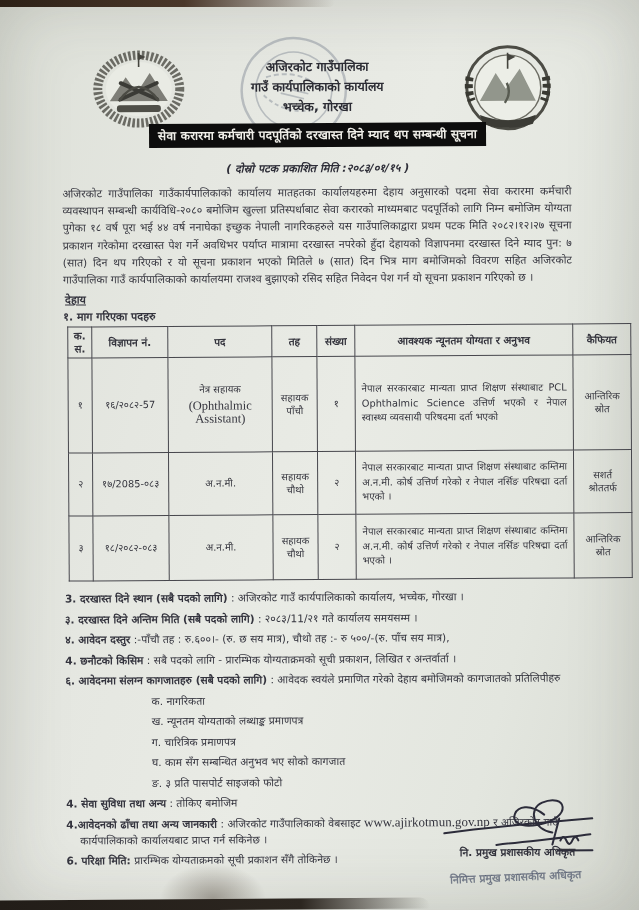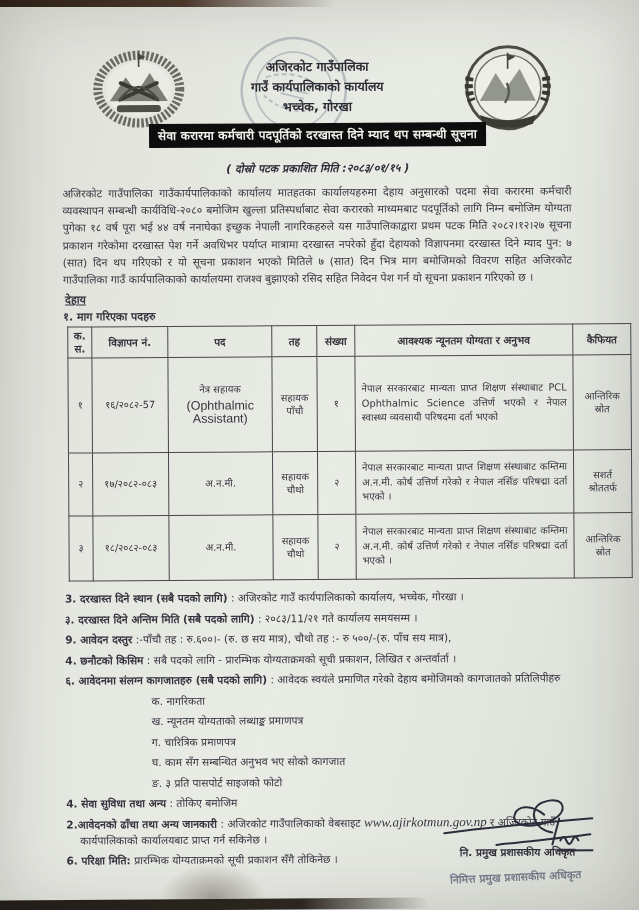--- a/index.html
+++ b/index.html
@@ -57,29 +57,29 @@
   .dehaya{margin:3px 0 2px 66px;font-weight:bold;text-decoration:underline;font-size:11px;}
   .sec1{margin:2px 0 3px 64px;font-weight:bold;font-size:11px;}
   table{
     border-collapse:collapse;margin-left:68px;table-layout:fixed;
     font-size:9.8px;color:#34343d;
   }
   th,td{border:1.2px solid #47474d;padding:2px 4px;vertical-align:middle;overflow:hidden;}
   th{font-size:10.3px;font-weight:bold;text-align:center;white-space:pre-line;line-height:13px;}
   td{text-align:center;line-height:13.5px;}
   td.qual{text-align:justify;padding:3px 6px;line-height:14.5px;}
-  .post-en{font-size:12.5px;font-family:Liberation Sans, sans-serif;display:block;margin-top:3px;}
+  .post-en{font-size:12.5px;font-family:Liberation Serif, serif;display:block;margin-top:3px;}
   tr.r1 td{height:88px;}
   tr.r2 td{height:56px;}
   tr.r3 td{height:58px;}
   
   .items{margin:9px 30px 0 64px;font-size:10.6px;line-height:16px;}
   .item{padding-left:14px;text-indent:-14px;margin-bottom:4.5px;}
   .item .b{font-weight:bold;}
-  .url{font-size:13px;font-family:"Liberation Serif","DejaVu Serif",serif;font-style:italic;}
+  .url{font-size:13px;font-family:"Liberation Serif","DejaVu Serif",serif;}
   .sublist{margin:1px 0 4px 86px;}
   .sublist div{margin-bottom:4.5px;}
   
   .sig-scribble{position:absolute;left:438px;top:790px;width:160px;height:72px;}
   .sig-title{
     position:absolute;left:420px;top:846px;width:190px;text-align:center;
     font-weight:bold;font-size:10.5px;color:#32323c;
   }
   .stamp-text{
     position:absolute;left:418px;top:870px;width:190px;text-align:center;
@@ -171,21 +171,21 @@
           <td>१</td>
           <td>१६/२०८२-57</td>
           <td><span>नेत्र सहायक</span><span class="post-en">(Ophthalmic Assistant)</span></td>
           <td>सहायक पाँचौ</td>
           <td>१</td>
           <td class="qual">नेपाल सरकारबाट मान्यता प्राप्त शिक्षण संस्थाबाट PCL Ophthalmic Science उत्तिर्ण भएको र नेपाल स्वास्थ्य व्यवसायी परिषदमा दर्ता भएको</td>
           <td>आन्तिरिक स्रोत</td>
         </tr>
         <tr class="r2">
           <td>२</td>
-          <td>१७/२०८२-०८३</td>
+          <td>१७/2085-०८३</td>
           <td>अ.न.मी.</td>
           <td>सहायक चौथो</td>
           <td>२</td>
           <td class="qual">नेपाल सरकारबाट मान्यता प्राप्त शिक्षण संस्थाबाट कम्तिमा अ.न.मी. कोर्ष उत्तिर्ण गरेको र नेपाल नर्सिङ परिषद्मा दर्ता भएको ।</td>
           <td>सशर्त श्रोततर्फ</td>
         </tr>
         <tr class="r3">
           <td>३</td>
           <td>१८/२०८२-०८३</td>
           <td>अ.न.मी.</td>
@@ -193,32 +193,32 @@
           <td>२</td>
           <td class="qual">नेपाल सरकारबाट मान्यता प्राप्त शिक्षण संस्थाबाट कम्तिमा अ.न.मी. कोर्ष उत्तिर्ण गरेको र नेपाल नर्सिङ परिषद्मा दर्ता भएको ।</td>
           <td>आन्तिरिक स्रोत</td>
         </tr>
       </tbody>
         </table>
 
       <div class="items">
         <div class="item"><span class="b">3. दरखास्त दिने स्थान (सबै पदको लागि)</span><span> : अजिरकोट गाउँ कार्यपालिकाको कार्यालय, भच्चेक, गोरखा ।</span></div>
         <div class="item"><span class="b">३. दरखास्त दिने अन्तिम मिति (सबै पदको लागि)</span><span> : २०८३/11/२१ गते कार्यालय समयसम्म  ।</span></div>
-        <div class="item"><span class="b">9. आवेदन दस्तुर</span><span> :-पाँचौ तह : रु.६००।- (रु. छ सय मात्र), चौथो तह :- रु ५००/-(रु. पाँच सय मात्र),</span></div>
+        <div class="item"><span class="b">४. आवेदन दस्तुर</span><span> :-पाँचौ तह : रु.६००।- (रु. छ सय मात्र), चौथो तह :- रु ५००/-(रु. पाँच सय मात्र),</span></div>
         <div class="item"><span class="b">4. छनौटको किसिम</span><span> : सबै पदको लागि - प्रारम्भिक योग्यताक्रमको सूची प्रकाशन, लिखित र अन्तर्वार्ता ।</span></div>
         <div class="item"><span class="b">६. आवेदनमा संलग्न कागजातहरु (सबै पदको लागि)</span><span> : आवेदक स्वयंले प्रमाणित गरेको देहाय बमोजिमको कागजातको प्रतिलिपीहरु</span></div>
         <div class="sublist">
           <div>क. नागरिकता</div>
           <div>ख. न्यूनतम योग्यताको लब्धाङ्क प्रमाणपत्र</div>
           <div>ग. चारित्रिक प्रमाणपत्र</div>
           <div>घ. काम सँग सम्बन्धित अनुभव भए सोको कागजात</div>
           <div>ङ. ३ प्रति पासपोर्ट साइजको फोटो</div>
         </div>
         <div class="item"><span class="b">4. सेवा सुविधा तथा अन्य</span><span> : तोकिए बमोजिम</span></div>
-        <div class="item"><span class="b">2.आवेदनको ढाँचा तथा अन्य जानकारी</span><span> : अजिरकोट गाउँपालिकाको वेबसाइट </span><span class="url">www.ajirkotmun.gov.np</span><span> र अजिरकोट गाउँ  कार्यपालिकाको कार्यालयबाट प्राप्त गर्न सकिनेछ ।</span></div>
+        <div class="item"><span class="b">4.आवेदनको ढाँचा तथा अन्य जानकारी</span><span> : अजिरकोट गाउँपालिकाको वेबसाइट </span><span class="url">www.ajirkotmun.gov.np</span><span> र अजिरकोट गाउँ  कार्यपालिकाको कार्यालयबाट प्राप्त गर्न सकिनेछ ।</span></div>
         <div class="item"><span class="b">6. परिक्षा मिति:</span><span> प्रारम्भिक योग्यताक्रमको सूची प्रकाशन सँगै तोकिनेछ ।</span></div>
       </div>
     </div>
 
     <div class="sig-scribble">
       <svg viewBox="0 0 160 72" width="160" height="72">
         <g fill="none" stroke="#2c2c3a" stroke-width="2" stroke-linecap="round">
           <path d="M4 44 C 50 38, 100 34, 152 30"></path>
           <path d="M104 26 C 74 2, 58 44, 98 36 C 134 29, 126 4, 102 14 C 88 20, 92 40, 112 44"></path>
           <path d="M56 56 C 90 52, 120 50, 150 46"></path>

